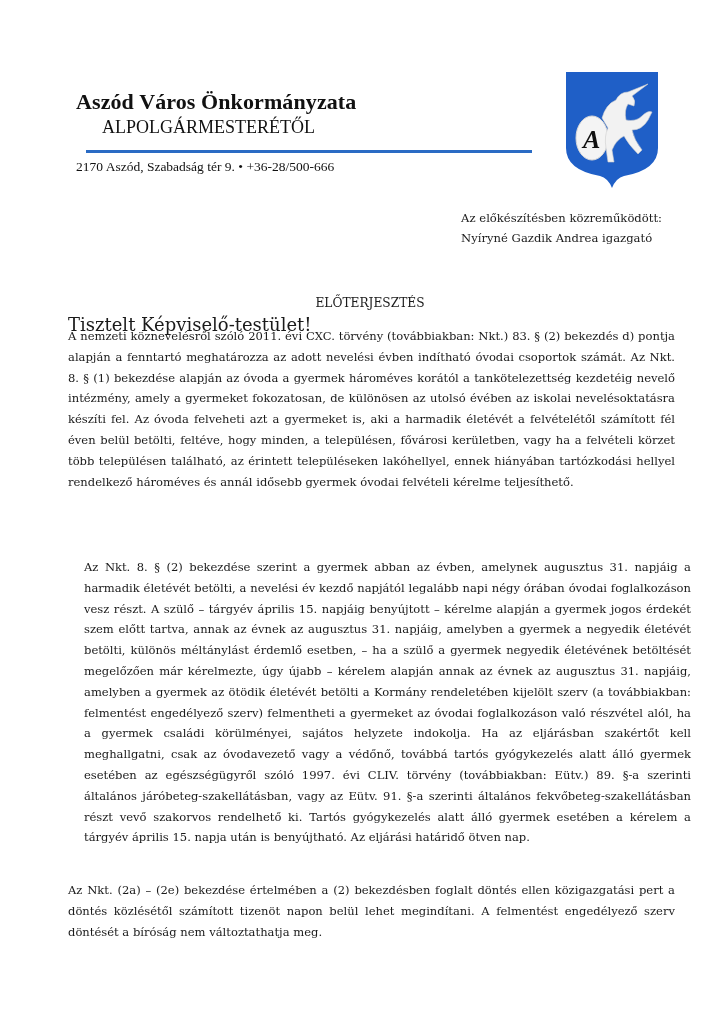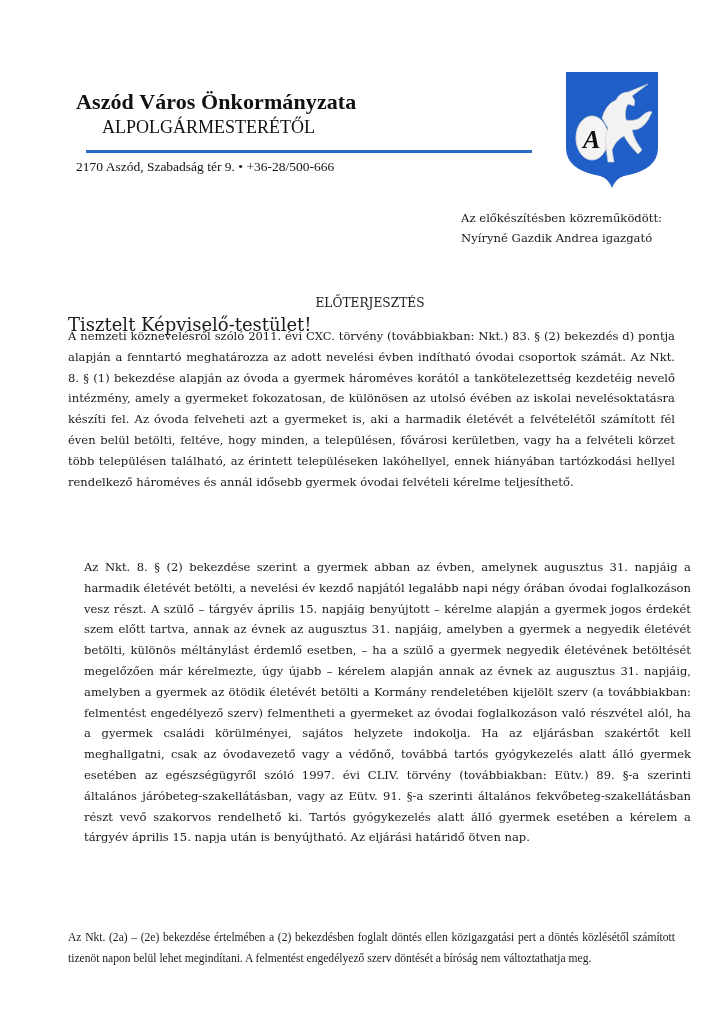--- a/index.html
+++ b/index.html
@@ -51,21 +51,21 @@
   }
 
   .para {
     position: absolute; left: 68px; width: 607px;
     font-size: 11.55px; line-height: 20.8px; text-align: justify;
     color: #1a1a1a; margin: 0;
     hyphens: none;
   }
   .p1 { top: 326px; }
   .p2 { top: 557px; margin-left: 16px; }
-  .p3 { top: 927px; font-family: Liberation Serif, serif; }
+  .p3 { top: 880px; }
 </style>
 </head>
 <body>
 
 <div class="page">
 
   <div class="org-title">Aszód Város Önkormányzata</div>
   <div class="org-sub">ALPOLGÁRMESTERÉTŐL</div>
   <div class="rule"></div>
   <div class="address">2170 Aszód, Szabadság tér 9. • +36-28/500-666</div>

